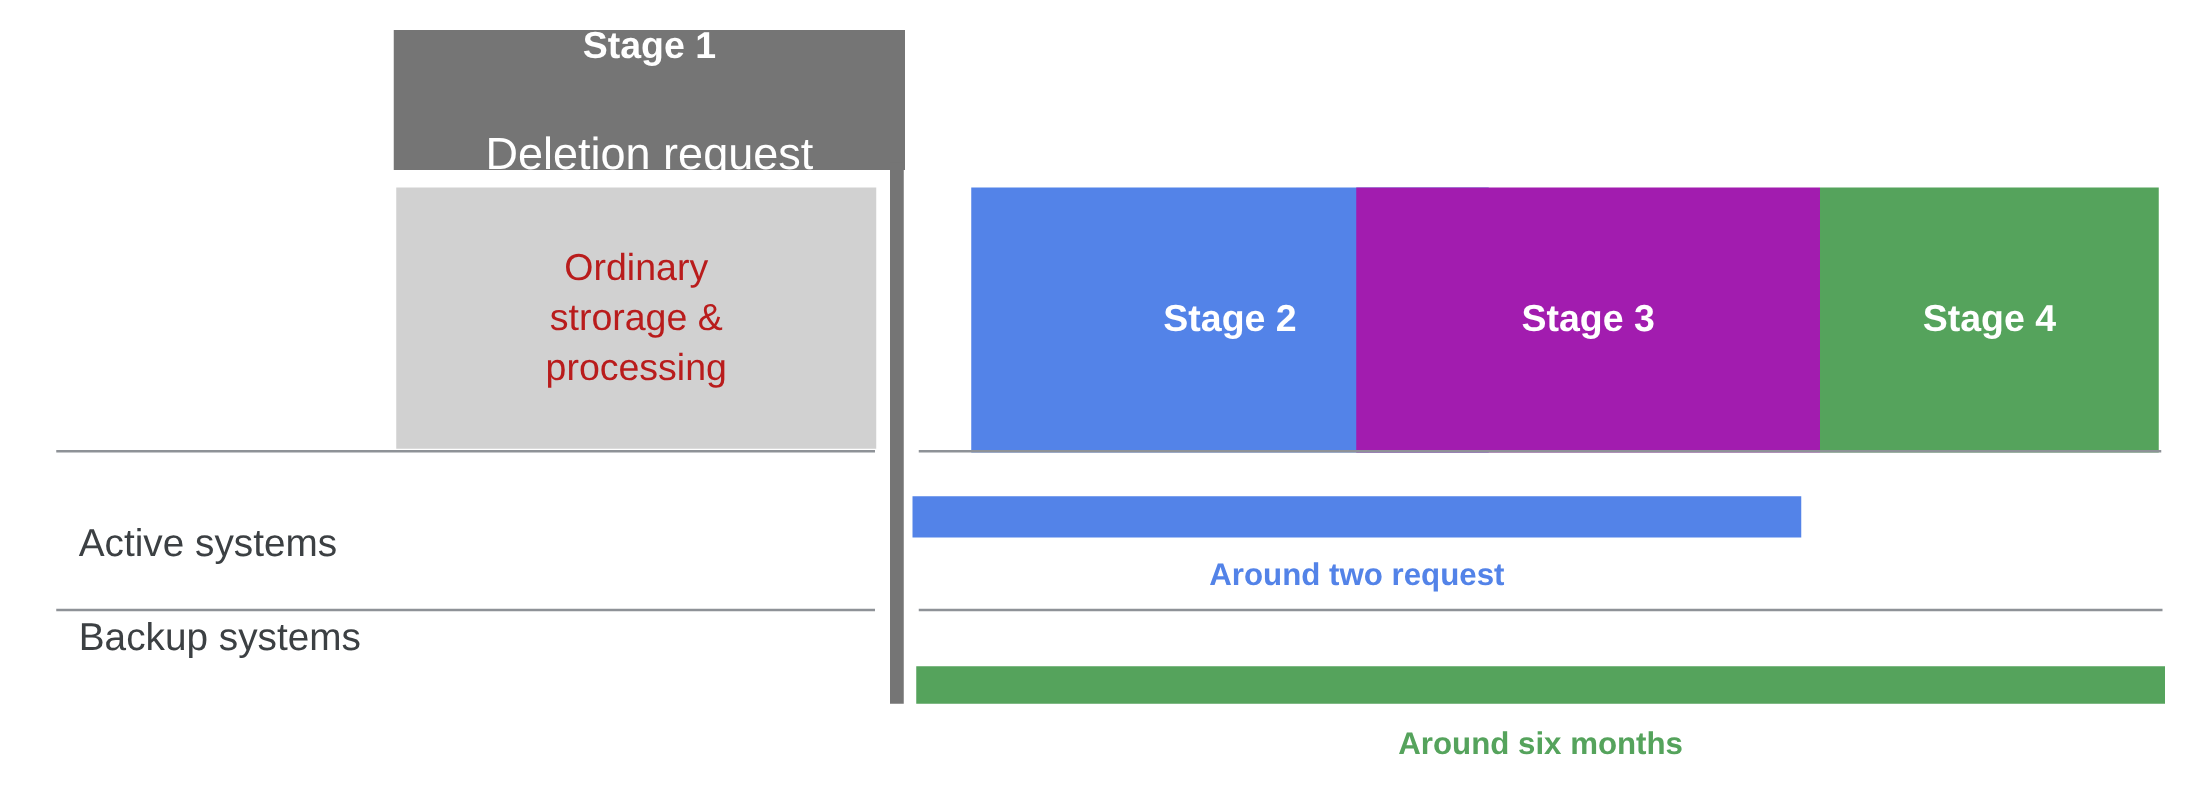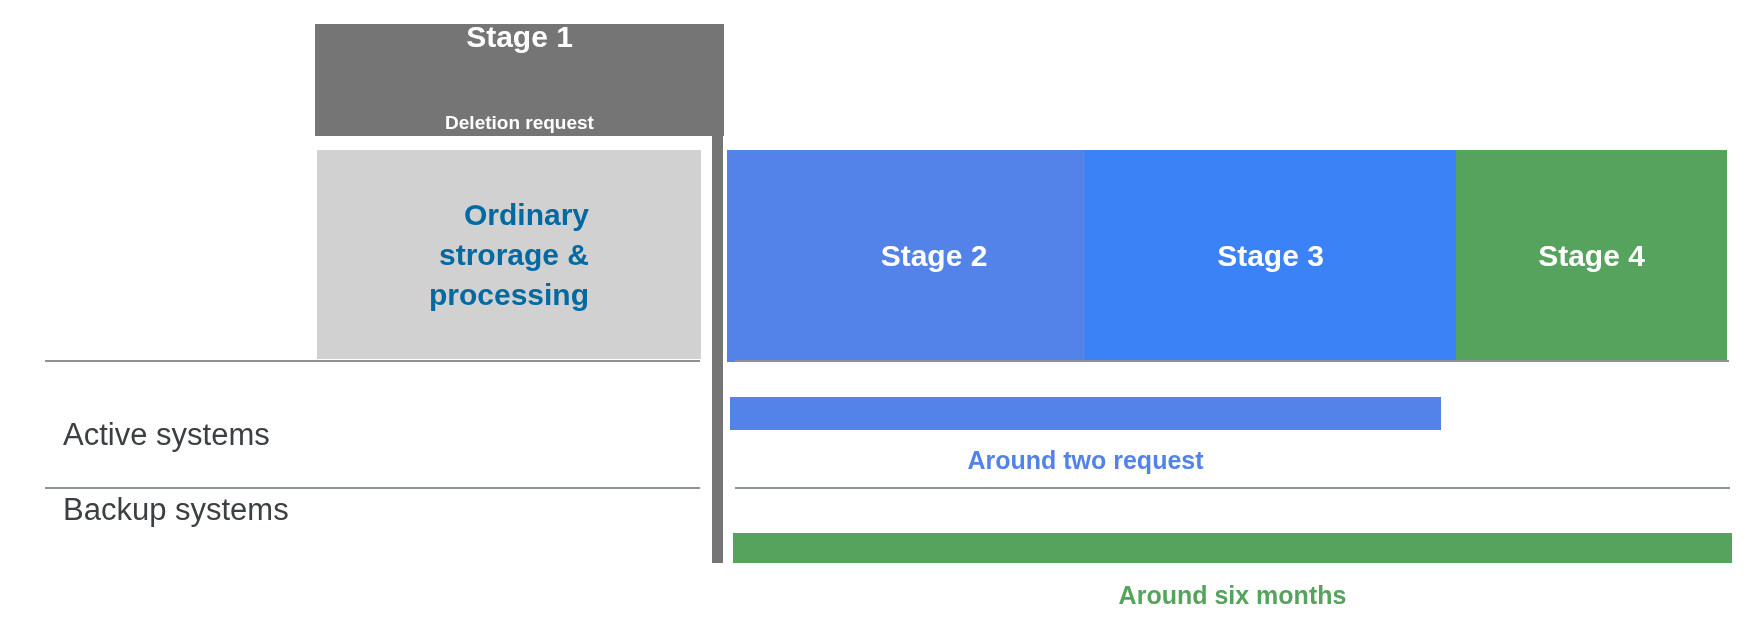--- a/index.html
+++ b/index.html
@@ -25,37 +25,36 @@
     box-sizing: border-box;
   }
   .stage-box { color: #ffffff; }
   .stage-title {
     font-size: 30px;
     font-weight: 700;
     line-height: 40px;
     white-space: pre-line;
   }
   .stage-subtitle {
-    font-size: 19px;
-    font-weight: 700;
+    font-size: 36px;
+    font-weight: 400;
     line-height: 40px;
     white-space: pre-line;
   }
   .gray-box-label {
     font-size: 30px;
-    font-weight: 700;
+    font-weight: 400;
     line-height: 40px;
     white-space: pre-line;
-    color: #0369a1;
-    text-align: right;
+    color: #b91c1c;
   }
   
   .stage1   { left: 315px; top: 24px;  width: 409px; height: 112px; }
   .ordinary { left: 317px; top: 150px; width: 384px; height: 209px; }
-  .stage2   { left: 727px;  top: 150px; width: 414px; height: 212px; }
+  .stage2   { left: 777px;  top: 150px; width: 414px; height: 212px; }
   .stage3   { left: 1085px; top: 150px; width: 371px; height: 212px; }
   .stage4   { left: 1456px; top: 150px; width: 271px; height: 212px; }
   .vbar {
     position: absolute;
     left: 712px; top: 130px;
     width: 11px; height: 433px;
   }
   .divider {
     position: absolute;
     height: 2px;
@@ -101,21 +100,21 @@
   <div class="box ordinary" style="background-color: rgb(209, 209, 209);">
     <div class="gray-box-label">Ordinary
 strorage &amp;
 processing</div>
   </div>
 
   <div class="box stage-box stage2" style="background-color: rgb(83, 131, 232);">
     <div class="stage-title">Stage 2</div>
   </div>
 
-  <div class="box stage-box stage3" style="background-color: #3b82f6;">
+  <div class="box stage-box stage3" style="background-color: #a21caf;">
     <div class="stage-title">Stage 3</div>
   </div>
 
   <div class="box stage-box stage4" style="background-color: rgb(85, 163, 92);">
     <div class="stage-title">Stage 4</div>
   </div>
 
   <div class="divider divider-1a"></div>
   <div class="divider divider-1b"></div>
   <div class="divider divider-2a"></div>

